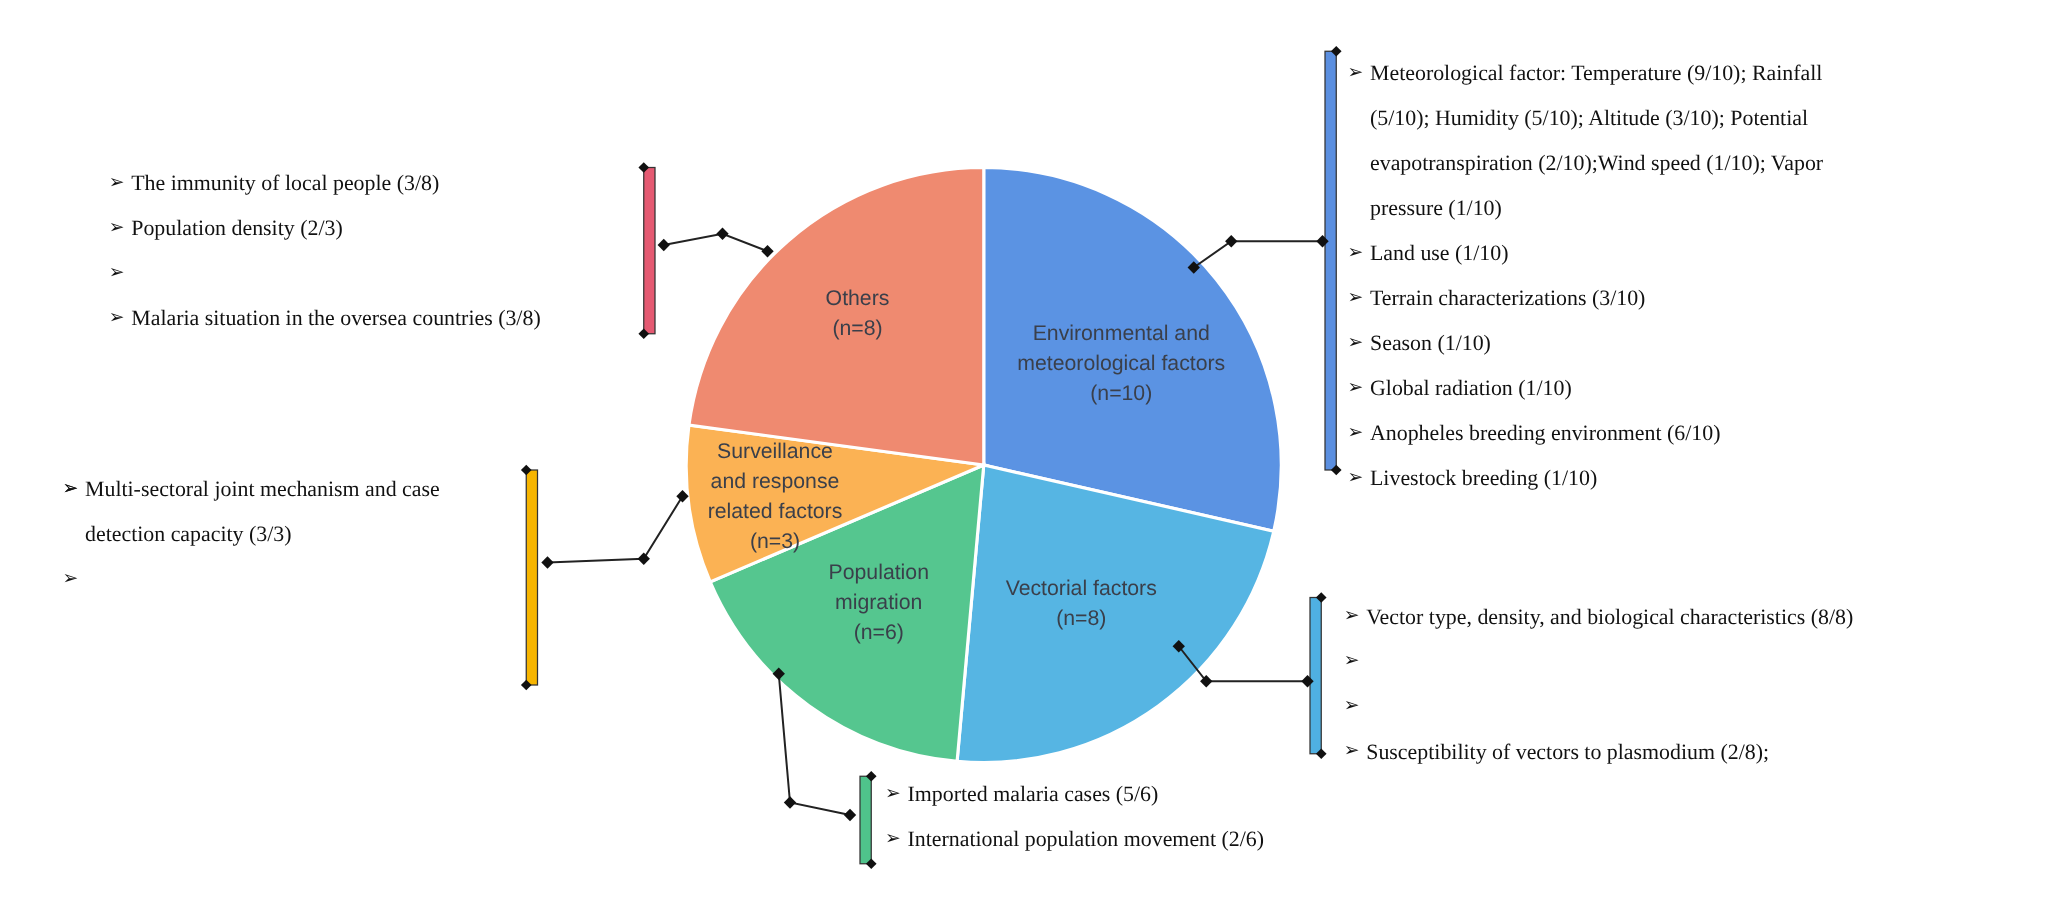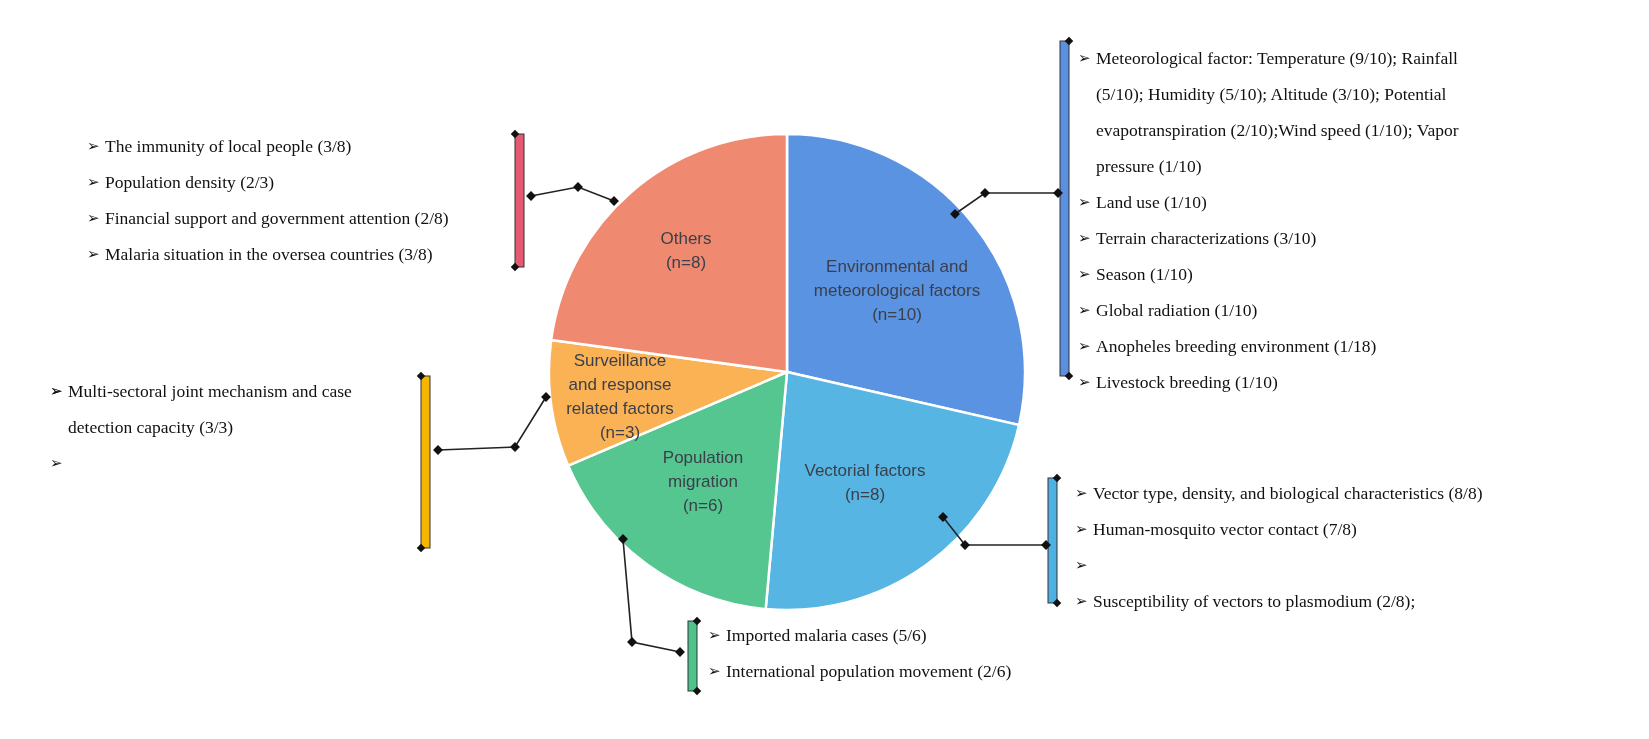--- a/index.html
+++ b/index.html
@@ -67,40 +67,40 @@
       <rect x="527.5" y="192.5" width="7" height="7" fill="#111" transform="rotate(45 531 196)"></rect>
     </g>
 </svg>
 
 <div class="list" id="list-env" style="left:1078px; top:40px; width:430px;">
   <div class="item wrap"><span class="arrow">➢</span><span>Meteorological factor: Temperature (9/10); Rainfall (5/10); Humidity (5/10); Altitude (3/10); Potential evapotranspiration (2/10);Wind speed (1/10); Vapor pressure (1/10)</span></div>
   <div class="item"><span class="arrow">➢</span><span>Land use (1/10)</span></div>
   <div class="item"><span class="arrow">➢</span><span>Terrain characterizations (3/10)</span></div>
   <div class="item"><span class="arrow">➢</span><span>Season (1/10)</span></div>
   <div class="item"><span class="arrow">➢</span><span>Global radiation (1/10)</span></div>
-  <div class="item"><span class="arrow">➢</span><span>Anopheles breeding environment (1/18)</span></div>
+  <div class="item"><span class="arrow">➢</span><span>Anopheles breeding environment (6/10)</span></div>
   <div class="item"><span class="arrow">➢</span><span> Livestock breeding (1/10)</span></div>
 </div>
 
 <div class="list" id="list-vec" style="left:1075px; top:475px; width:480px;">
   <div class="item"><span class="arrow">➢</span><span>Vector type, density, and biological characteristics (8/8)</span></div>
-  <div class="item"><span class="arrow">➢</span><span>Human-mosquito vector contact (7/8)</span></div>
+  <div class="item"><span class="arrow">➢</span></div>
   <div class="item"><span class="arrow">➢</span></div>
   <div class="item"><span class="arrow">➢</span><span>Susceptibility of vectors to plasmodium (2/8);</span></div>
 </div>
 
 <div class="list" id="list-pop" style="left:708px; top:617px; width:360px;">
   <div class="item"><span class="arrow">➢</span><span>Imported malaria cases (5/6)</span></div>
   <div class="item"><span class="arrow">➢</span><span>International population movement (2/6)</span></div>
 </div>
 
 <div class="list" id="list-sur" style="left:50px; top:373px; width:355px;">
   <div class="item wrap"><span class="arrow">➢</span></div>
   <div class="item wrap"><span class="arrow">➢</span><span>Multi-sectoral joint mechanism and case detection capacity (3/3)</span></div>
   <div class="item"><span class="arrow">➢</span></div>
 </div>
 
 <div class="list" id="list-oth" style="left:87px; top:128px; width:430px;">
   <div class="item"><span class="arrow">➢</span><span>The immunity of local people (3/8)</span></div>
   <div class="item"><span class="arrow">➢</span><span>Population density (2/3)</span></div>
-  <div class="item"><span class="arrow">➢</span><span>Financial support and government attention (2/8)</span></div>
+  <div class="item"><span class="arrow">➢</span></div>
   <div class="item"><span class="arrow">➢</span><span>Malaria situation in the oversea countries (3/8)</span></div>
 </div>
 
 </body></html>

